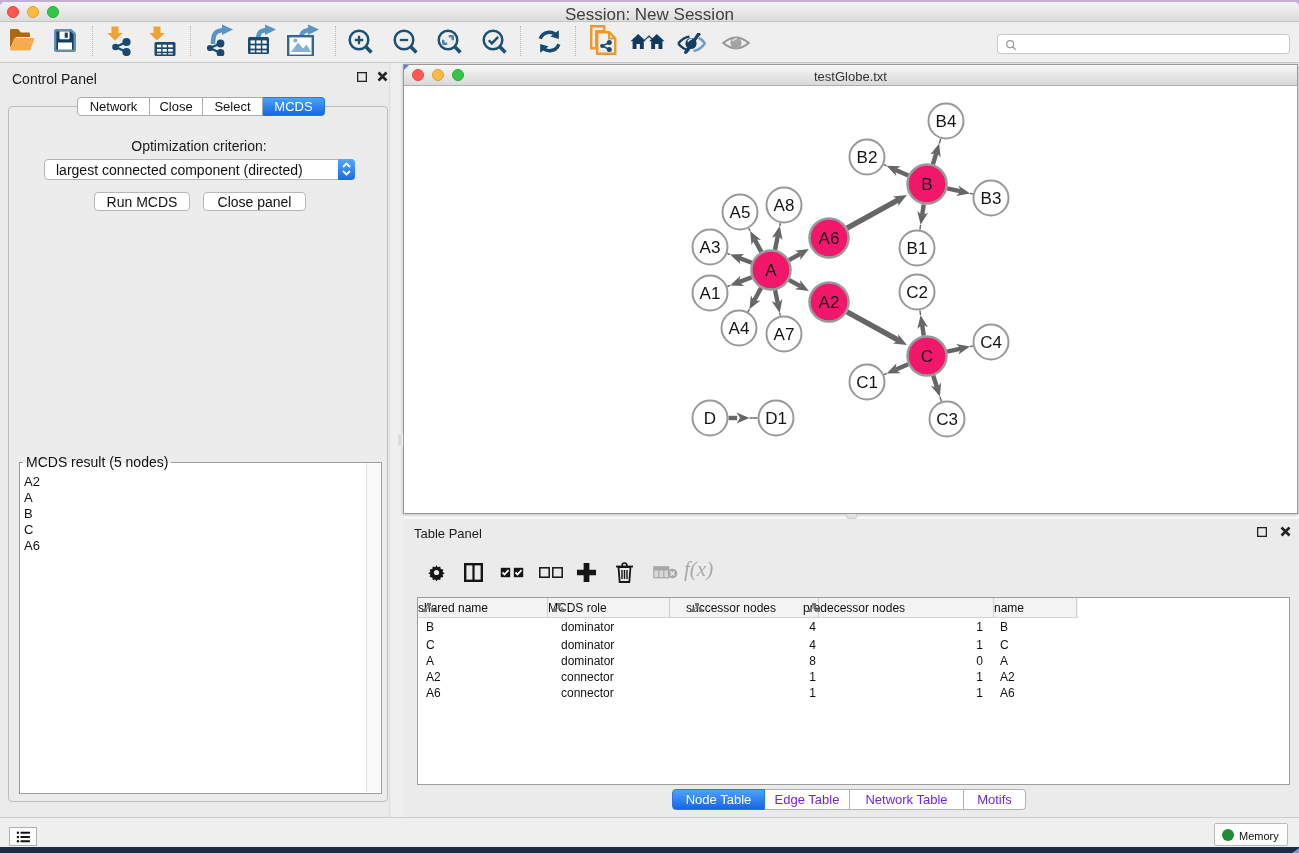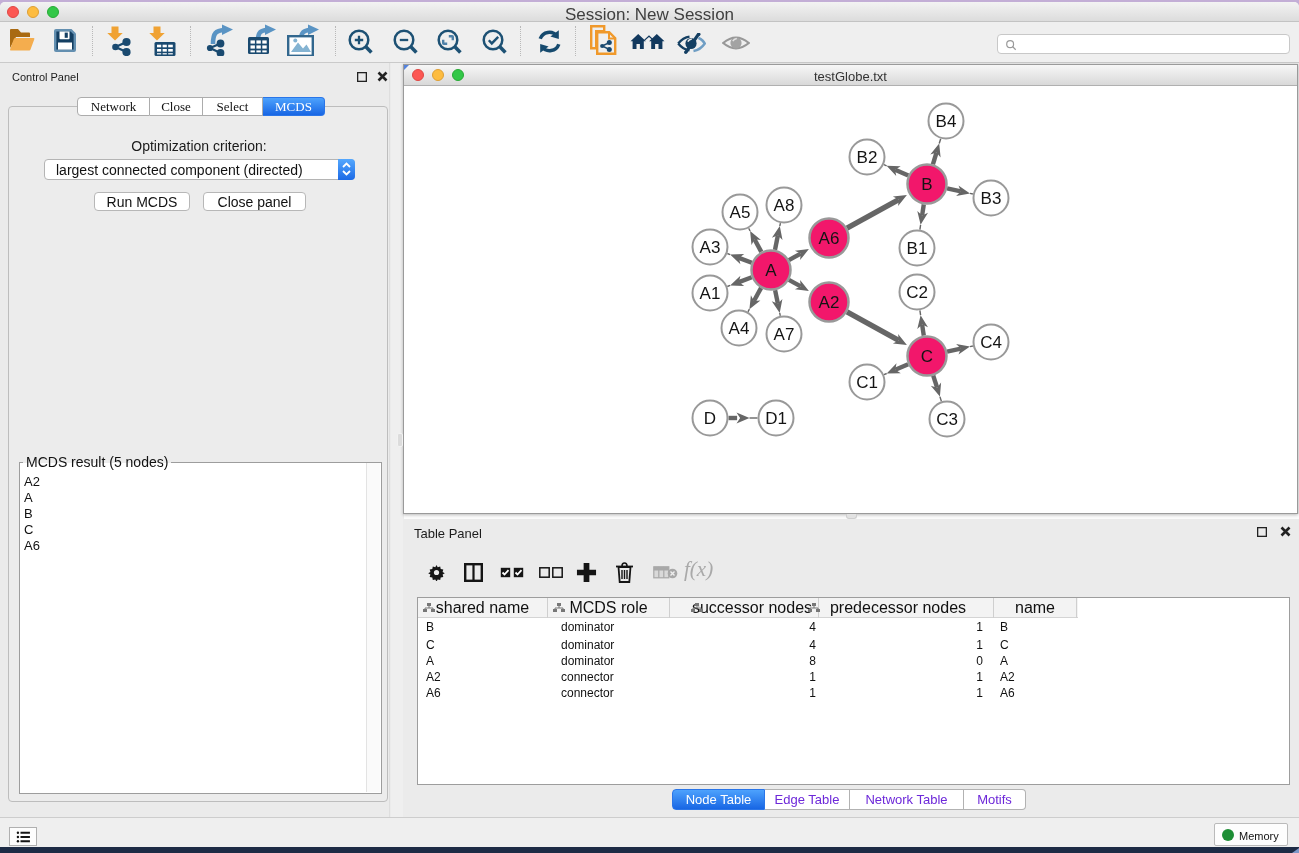--- a/index.html
+++ b/index.html
@@ -14,22 +14,22 @@
 .tl.y { background:#fdbc40; border:1px solid #de9f34; }
 .tl.g { background:#33c748; border:1px solid #27aa35; }
 #titlebar .title { position:absolute; width:100%; text-align:center; top:3px; font-size:17px; color:#404040; }
 
 #toolbar { position:absolute; left:0; top:20px; width:1299px; height:41px; background:#efefef; border-bottom:1px solid #cacaca; }
 .tbi { position:absolute; }
 .tbsep { position:absolute; top:4px; height:30px; border-left:1px dotted #b9b9b9; }
 #searchbox { position:absolute; left:997px; top:12px; width:293px; height:20px; background:#fff; border:1px solid #c8c8c8; border-radius:4px; }
 
 #cpanel { position:absolute; left:0; top:61px; width:390px; height:754px; background:#ebebeb; border-right:1px solid #dedede; }
-#cpanel .phead { position:absolute; left:12px; top:8px; font-size:11px; color:#1c1c1c; }
-#cp-tabs { position:absolute; left:77px; top:34px; height:19px; z-index:5;font-family:Liberation Serif, serif; }
+#cpanel .phead { position:absolute; left:12px; top:8px; font-size:14px; color:#1c1c1c; }
+#cp-tabs { position:absolute; left:77px; top:34px; height:19px; z-index:5; }
 .cptab { float:left; height:19px; border:1px solid #acacac; border-left:none; background:#fff; font-size:13px; color:#111; text-align:center; line-height:18px; }
 .cptab.first { border-left:1px solid #acacac; border-radius:4px 0 0 4px; }
 .cptab.sel { background:linear-gradient(#4da2fd,#1866e4); color:#fff; border-color:#2a75e8; border-radius:0 4px 4px 0; }
 #cp-box { position:absolute; left:8px; top:43px; width:380px; height:696px; border:1px solid #bdbdbd; border-radius:4px; background:#ececec; z-index:1; }
 #optlabel { position:absolute; left:0; top:31px; width:380px; text-align:center; font-size:14px; color:#1a1a1a; }
 #combo { position:absolute; left:35px; top:52px; width:311px; height:21px; background:#fff; border:1px solid #b4b4b4; border-radius:4px; font-size:14px; color:#111; line-height:20px; padding-left:11px; }
 #combo .step { position:absolute; right:-1px; top:-1px; width:17px; height:21px; background:linear-gradient(#55a8fe,#1c6ae6); border-radius:0 4px 4px 0; }
 .btn { position:absolute; height:19px; background:#fff; border:1px solid #b7b7b7; border-radius:4px; font-size:14px; color:#111; text-align:center; line-height:18px; }
 #grp { position:absolute; left:10px; top:355px; width:363px; height:332px; }
 #grp .legend { position:absolute; left:4px; top:-8px; background:linear-gradient(#ececec 56%, #ffffff 56%); padding:0 3px; font-size:14px; color:#111; z-index:3; }
@@ -40,21 +40,21 @@
 #netwin { position:absolute; left:403px; top:62px; width:895px; height:450px; background:#fff; border:1px solid #9a9a9a; box-shadow:0 1px 3px rgba(0,0,0,0.25);padding-left:16px; }
 #nettitle { position:absolute; left:0; top:0; width:100%; height:21px; background:linear-gradient(#f7f7f7,#d9d9d9); border-bottom:1px solid #b0b0b0; }
 #nettitle .title { position:absolute; width:100%; text-align:center; top:4px; font-size:13px; color:#333; }
 #netcanvas { position:absolute; left:0; top:22px; width:893px; height:426px; background:#fff; }
 
 #tpanel { position:absolute; left:404px; top:517px; width:895px; height:298px; background:#ebebeb; }
 #tpanel .phead { position:absolute; left:10px; top:7px; font-size:13px; color:#1c1c1c; }
 #ttoolbar { position:absolute; left:14px; top:28px; width:867px; height:40px; }
 #ttable { position:absolute; left:13px; top:78px; width:873px; height:188px; background:#fff; border:1px solid #9d9d9d; font-size:12px; }
 #thead { position:absolute; left:0; top:0; width:660px; height:20px; background:#f3f3f3; border-bottom:1px solid #d4d4d4; }
-.thcell { position:absolute; top:0; height:20px; border-right:1px solid #cfcfcf; text-align:center; font-size:16px; color:#111; line-height:20px; }
+.thcell { position:absolute; top:0; height:20px; border-right:1px solid #cfcfcf; text-align:left; font-size:12px; color:#111; line-height:20px; }
 .hico { position:absolute; left:5px; top:5px; width:12px; height:10px; }
 .trow { position:absolute; left:0; height:16px; width:100%; }
 .tcell { position:absolute; font-size:12px; color:#111; line-height:16px; }
 #btabs { position:absolute; left:0; top:270px; width:895px; height:24px; }
 .btab { position:absolute; height:21px; border:1px solid #b2b2b2; background:#fff; font-size:13px; color:#6d28d9; text-align:center; line-height:19px; border-left:none; }
 .btab.sel { background:linear-gradient(#4da2fd,#1866e4); color:#fff; border-color:#2a75e8; }
 
 #statusbar { position:absolute; left:0; top:815px; width:1299px; height:30px; background:#efefef; border-top:1px solid #cdcdcd; }
 #listbtn { position:absolute; left:9px; top:9px; width:28px; height:19px; background:#fdfdfd; border:1px solid #b0b0b0; }
 #membtn { position:absolute; left:1214px; top:5px; width:74px; height:23px; background:#fdfdfd; border:1px solid #bababa; border-radius:2px; font-size:11px; color:#111; }

